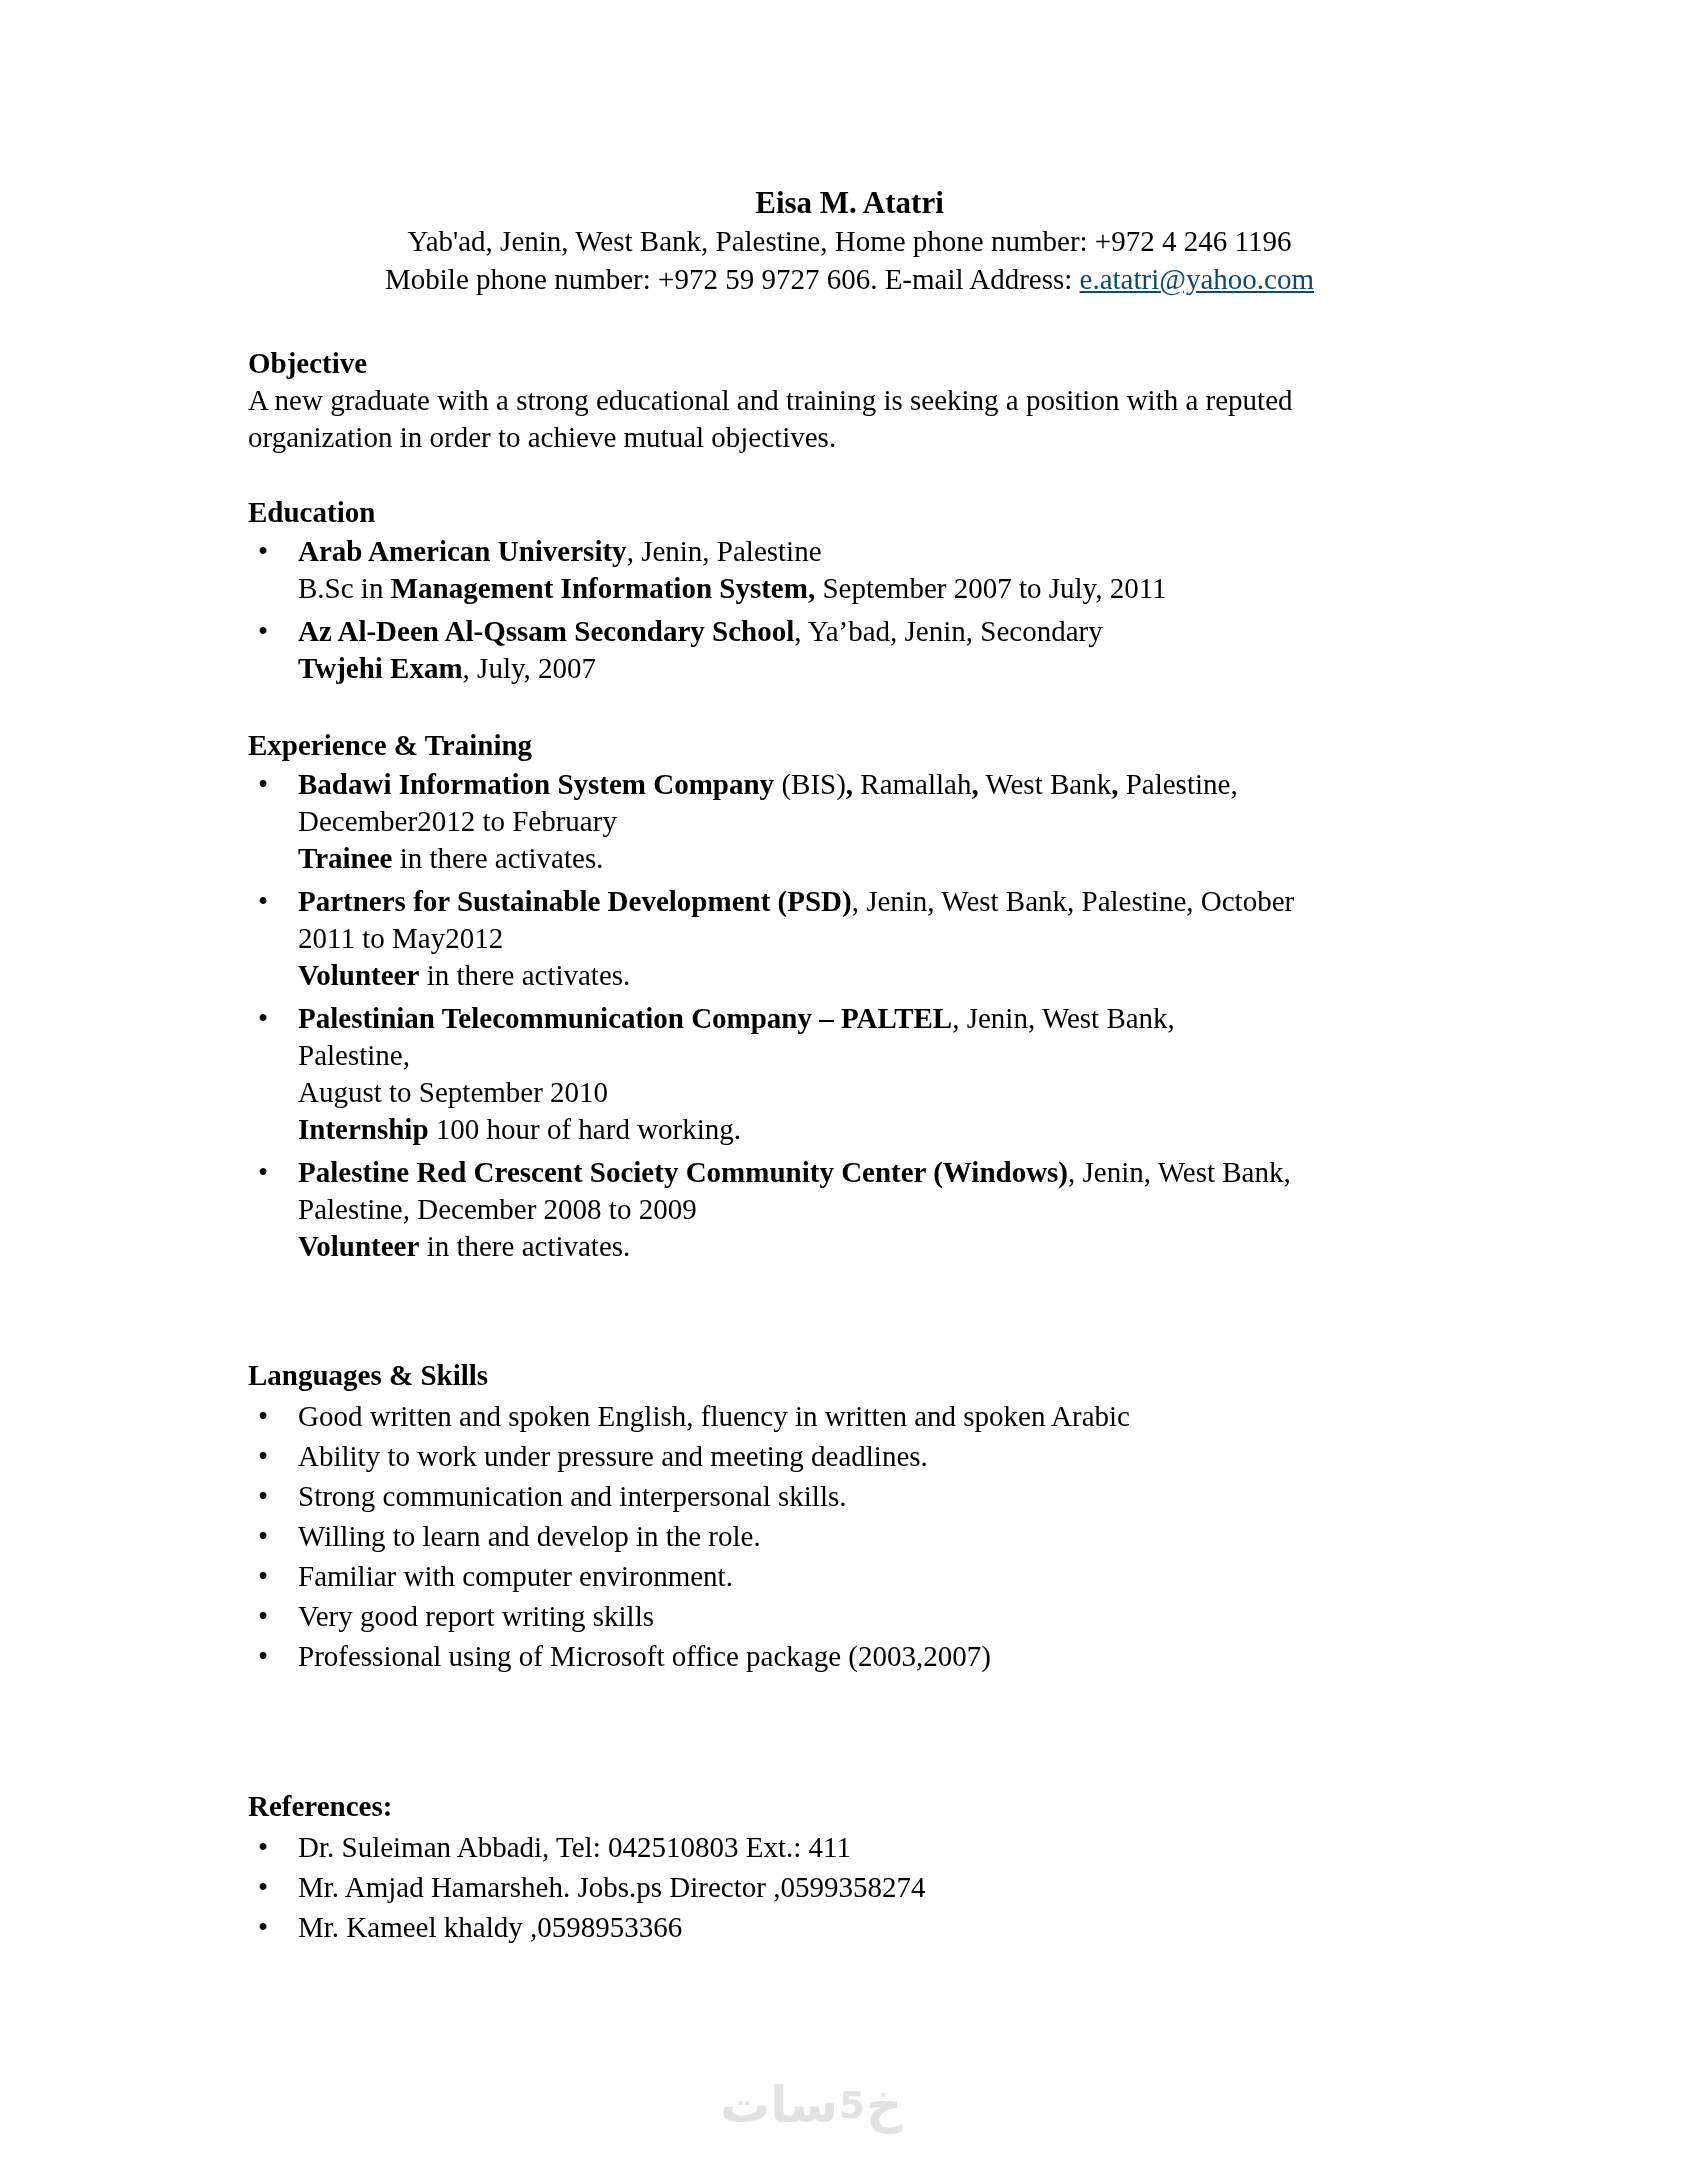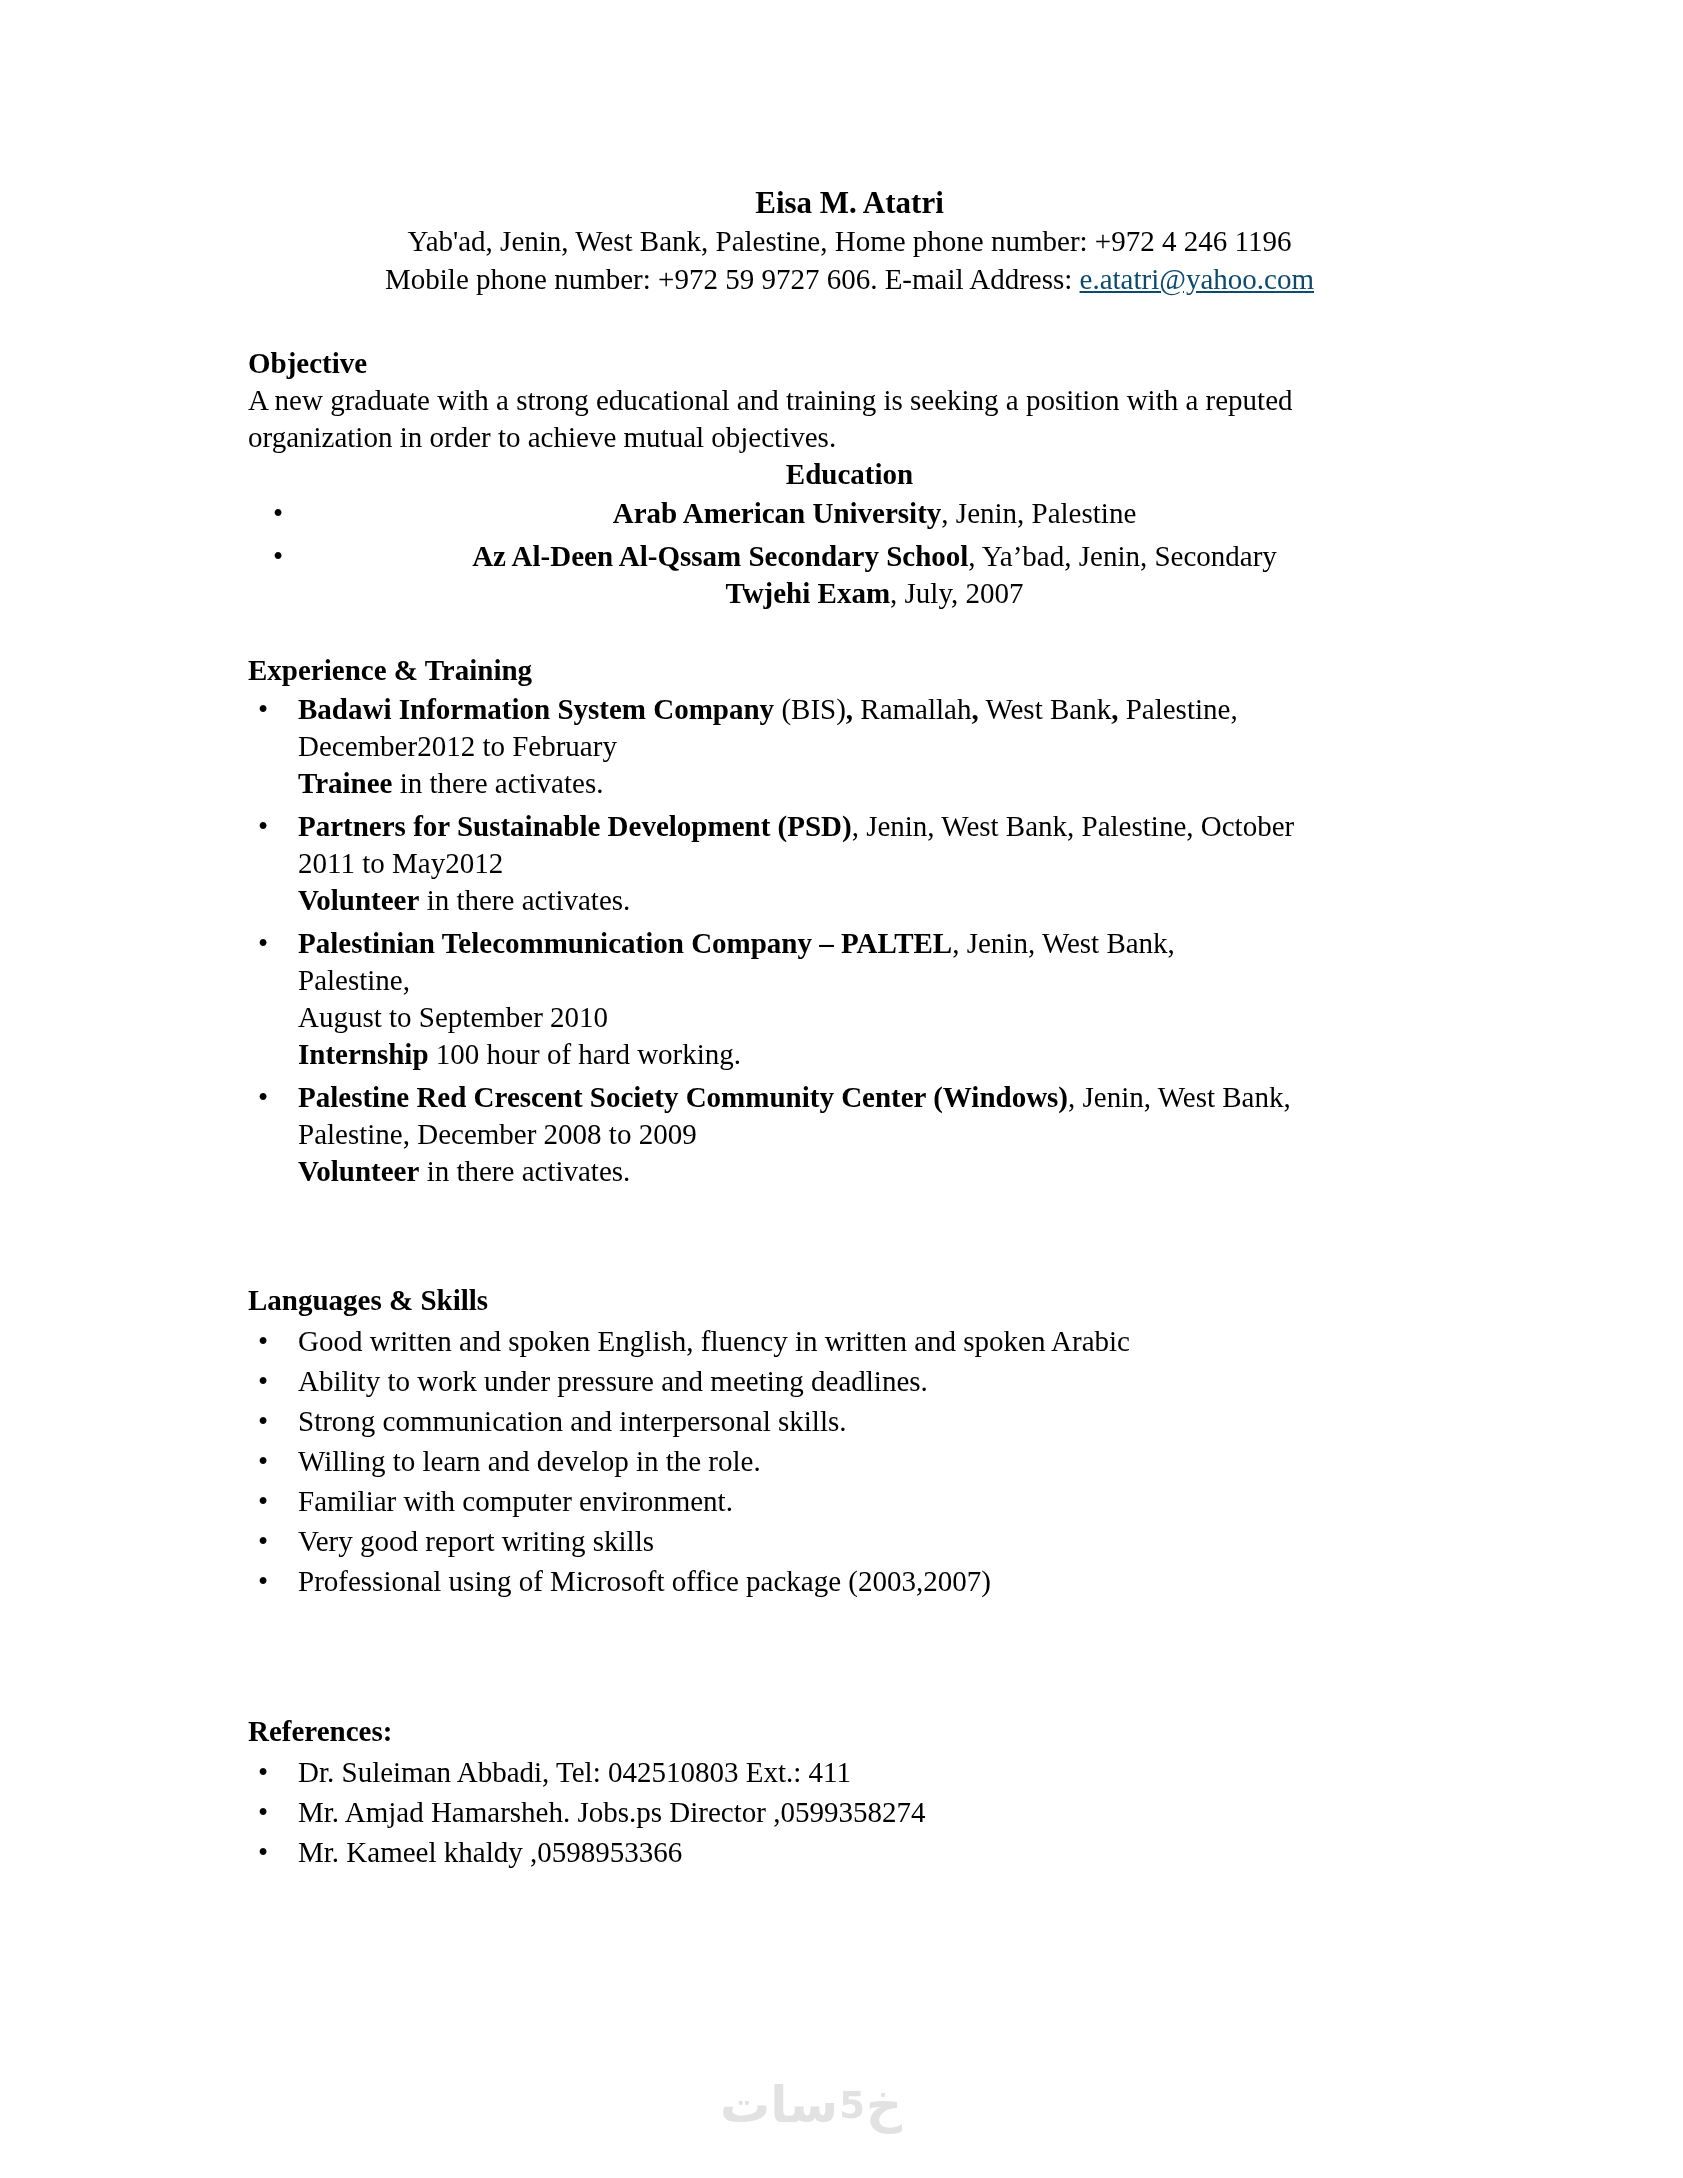--- a/index.html
+++ b/index.html
@@ -14,21 +14,21 @@
   .content{
     position:absolute;left:248px;top:184px;width:1203px;
     font-size:29px;line-height:37px;
   }
   .doc-header{text-align:center;line-height:38px;}
   .doc-header .name{font-weight:bold;font-size:31px;}
   a.email{color:#0c4a6e;text-decoration:underline;cursor:pointer;}
   .section .heading{font-weight:bold;}
   .para{width:1148px;}
   .section-0{margin-top:47px;}
-  .section-1{text-align:center;}
+  .section-1{margin-top:38px;}
   .section-2{margin-top:40px;}
   .section-3{margin-top:92px;}
   .section-4{margin-top:112px;}
   .blist{margin-top:2px;}
   .bitem{display:flex;margin-bottom:6px;}
   .section-3 .bitem,.section-4 .bitem{line-height:40px;margin-bottom:0;}
   .marker{
     flex:0 0 50px;width:50px;box-sizing:border-box;
     padding-left:10px;
   }
@@ -62,20 +62,21 @@
           <div class="heading">Objective</div>
           <div class="para">A new graduate with a strong educational and training is seeking a position with a reputed organization in order to achieve mutual objectives.</div>
         </div>
         <div class="section section-1">
           <div class="heading">Education</div>
           <div class="blist">
             <div class="bitem">
               <span class="marker">•</span>
               <div class="btext">
                 <div class="line"><span class="b">Arab American University</span><span>, Jenin, Palestine</span></div>
+                <div class="line"><span>B.Sc in </span><span class="b">Management Information System,</span><span> September 2007 to July, 2011</span></div>
               </div>
             </div>
             <div class="bitem">
               <span class="marker">•</span>
               <div class="btext">
                 <div class="line"><span class="b">Az Al-Deen Al-Qssam Secondary School</span><span>, Ya’bad, Jenin, Secondary</span></div>
                 <div class="line"><span class="b">Twjehi Exam</span><span>, July, 2007</span></div>
               </div>
             </div>
           </div>

